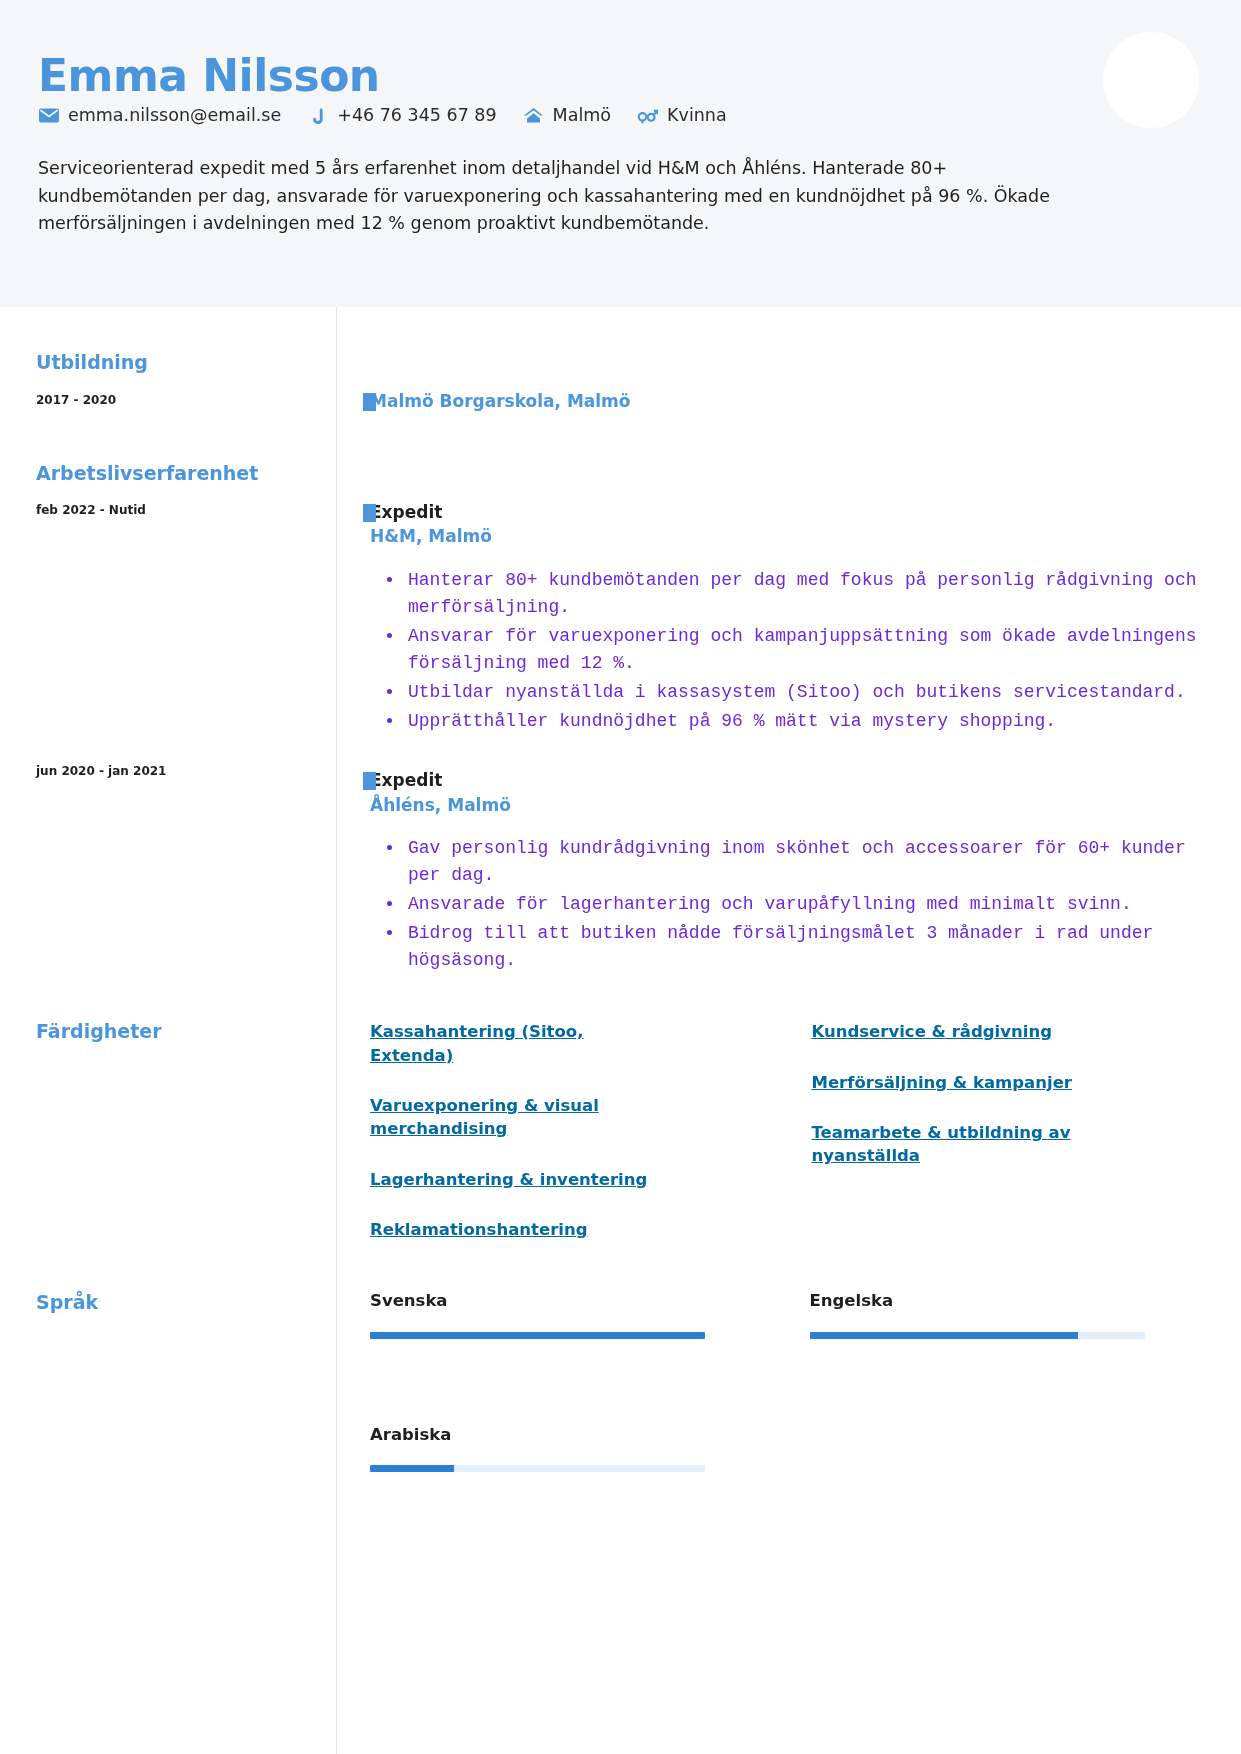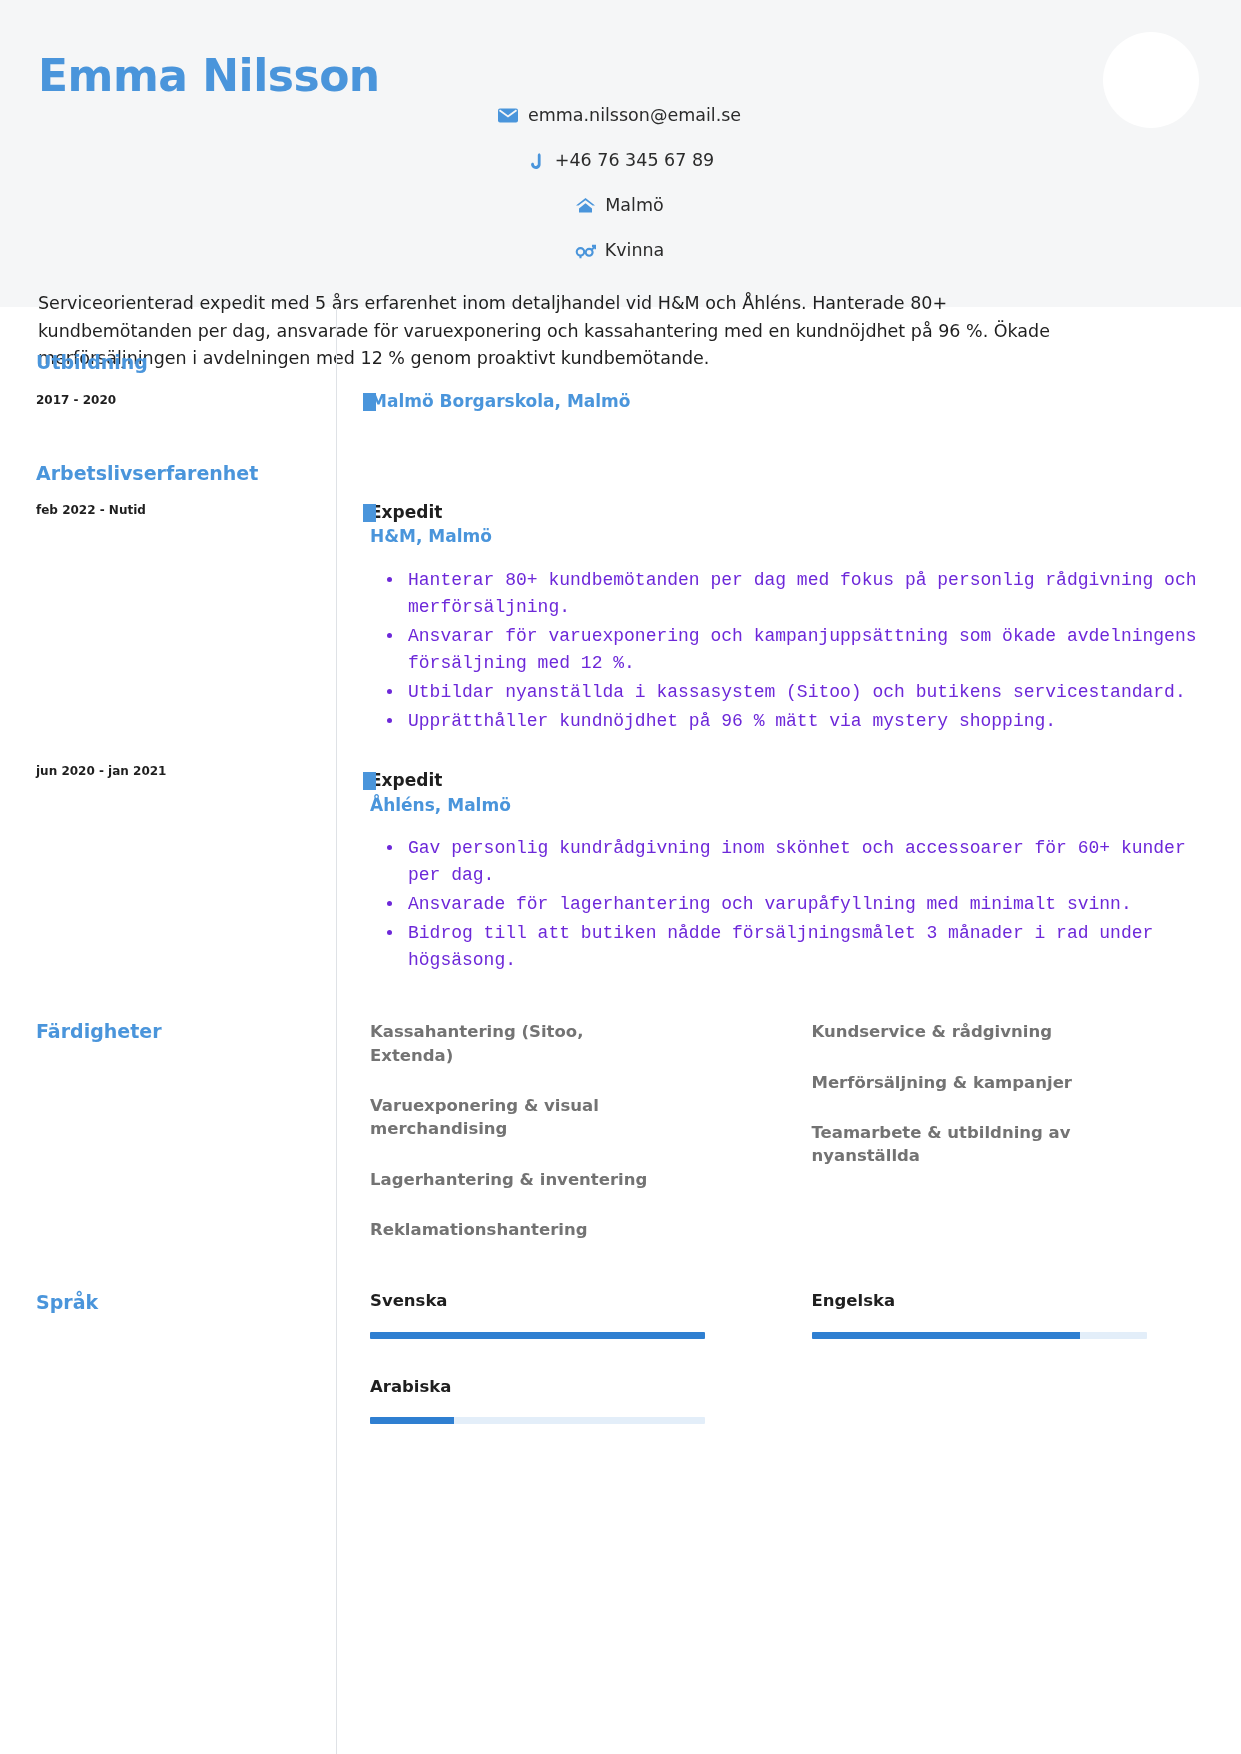--- a/index.html
+++ b/index.html
@@ -31,21 +31,20 @@
     letter-spacing: -0.5px;
     line-height: 1.1;
     margin-bottom: 6px;
   }
   .contact-row {
     display: flex;
     align-items: center;
     gap: 26px;
     flex-wrap: wrap;
     margin-bottom: 30px;
-    flex-direction: column;
   }
   .contact-item {
     display: flex;
     align-items: center;
     gap: 9px;
     font-size: 17.5px;
     color: #2b2b2b;
     line-height: 1;
   }
   .c-icon {
@@ -151,32 +150,34 @@
   .skills-grid {
     display: grid;
     grid-template-columns: 1fr 1fr;
     column-gap: 52px;
     row-gap: 0;
   }
   .skill-col { display: flex; flex-direction: column; }
   .skill {
     font-size: 16.5px;
     font-weight: bold;
-    color: #737373;
+    color: #0369a1;
     line-height: 1.42;
     margin-bottom: 27px;
     max-width: 300px;
+    text-decoration: underline;
   }
 
   
   .lang-grid {
     display: grid;
     grid-template-columns: 1fr 1fr;
     column-gap: 52px;
     row-gap: 0;
+    gap: 48px;
   }
   .lang { margin-bottom: 38px; width: 335px; }
   .lang-name {
     font-size: 16.5px;
     font-weight: bold;
     color: #1f1f1f;
     margin-bottom: 21px;
     line-height: 1.2;
   }
   .bar-track {

